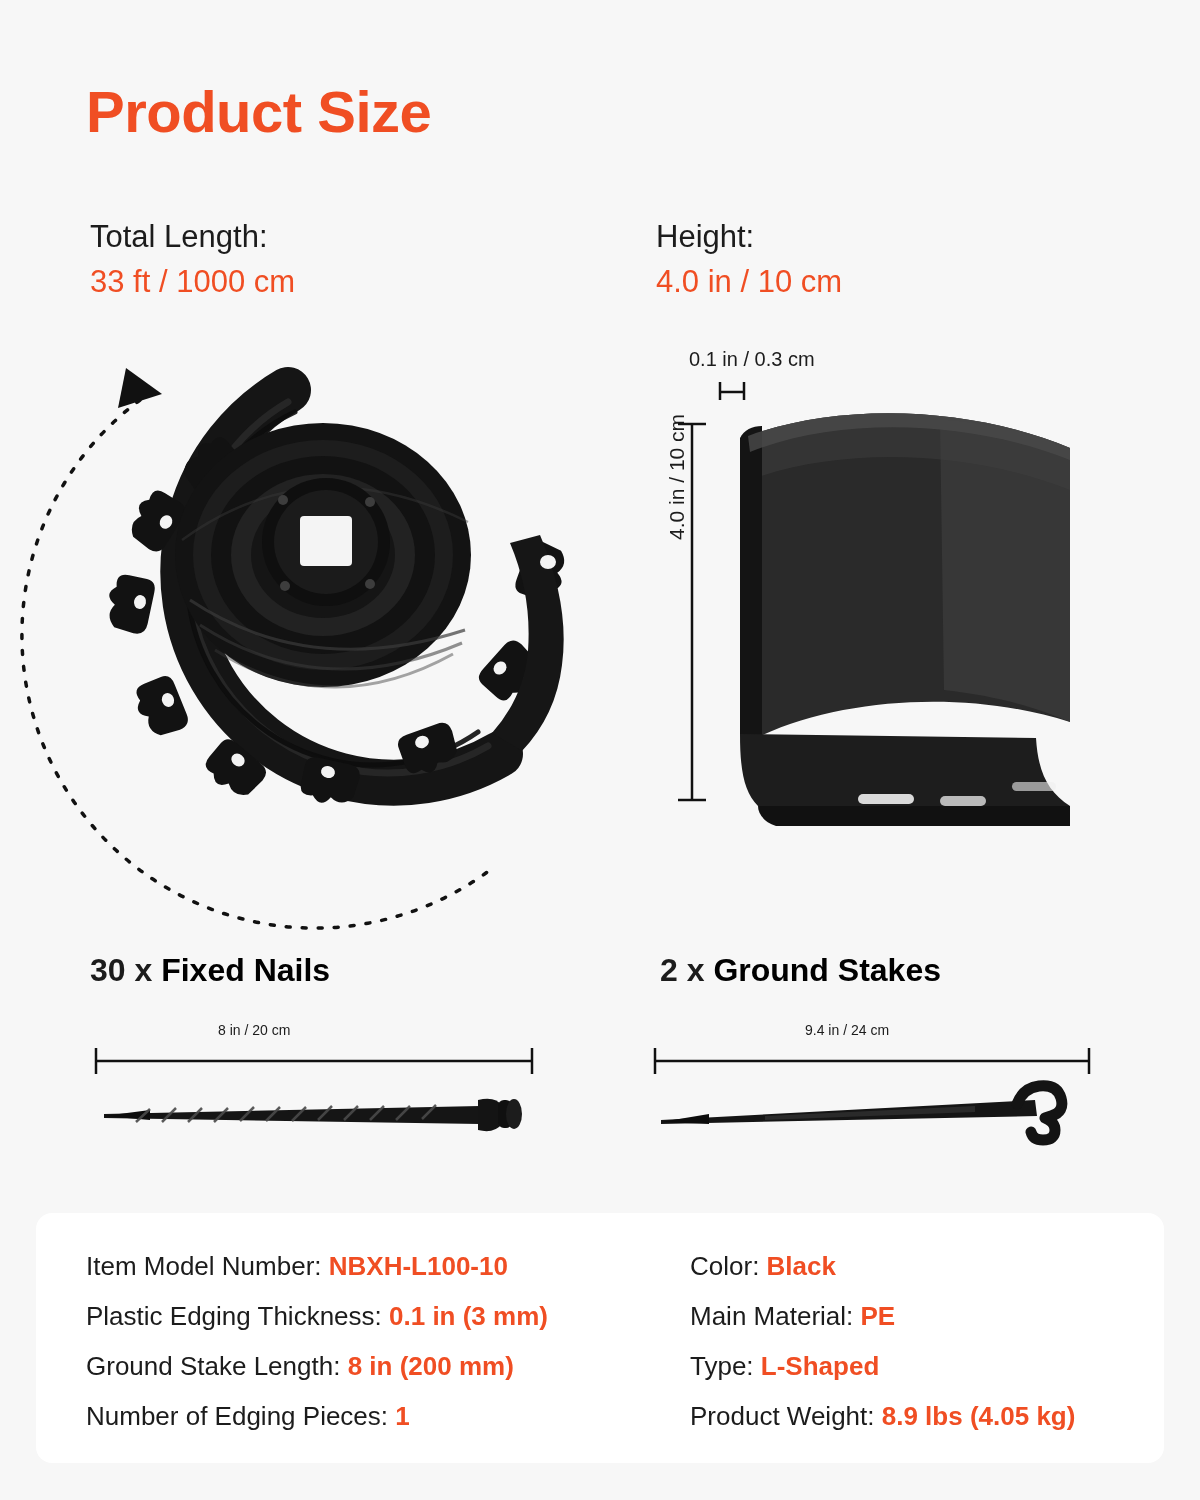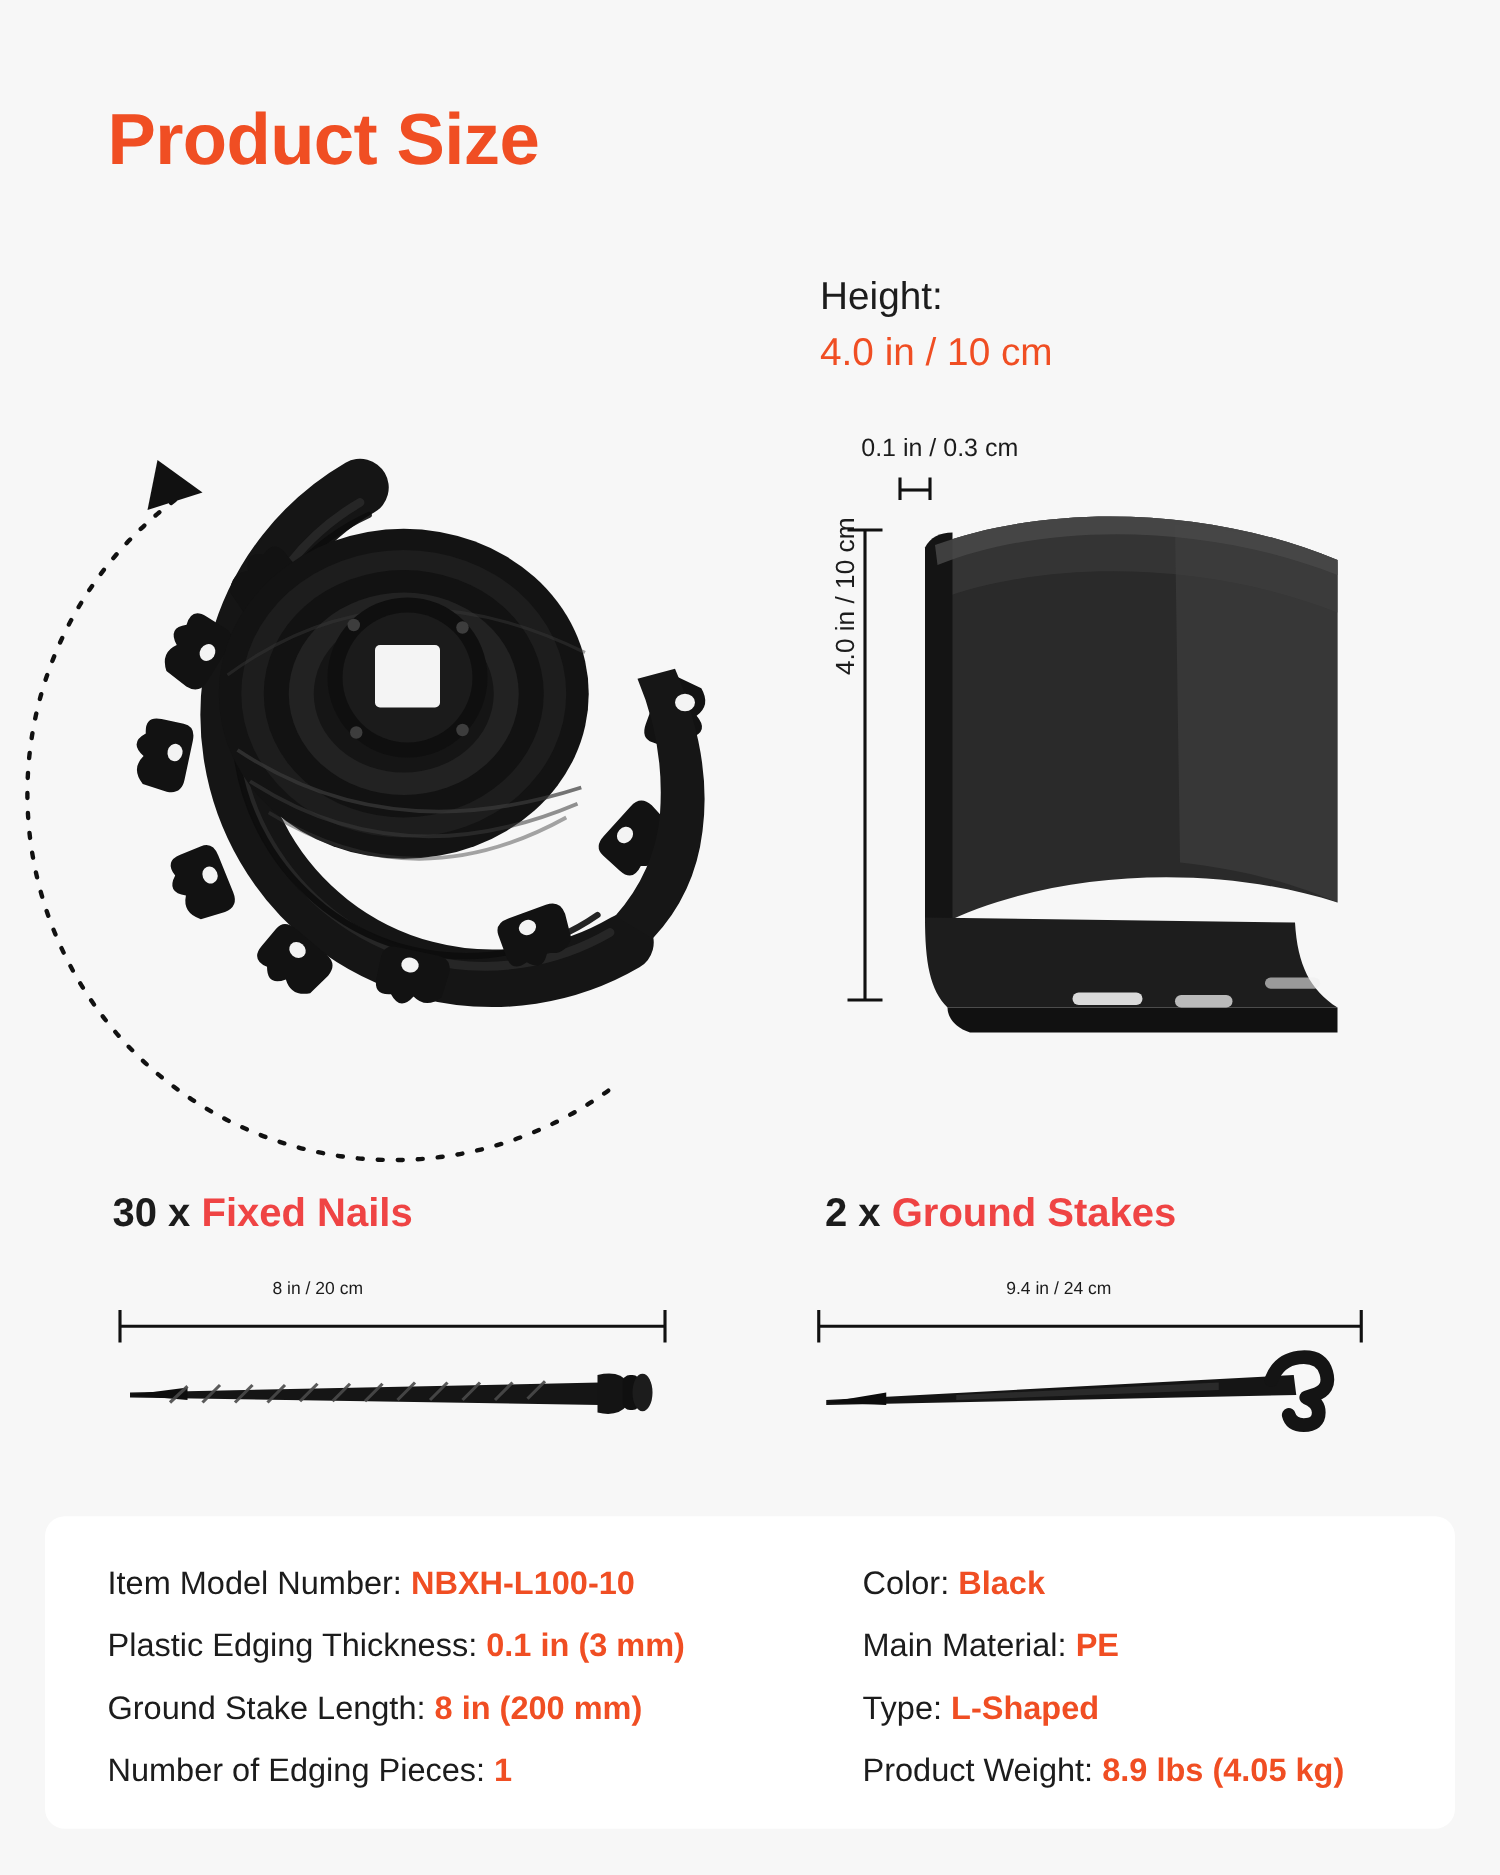--- a/index.html
+++ b/index.html
@@ -88,21 +88,21 @@
     white-space: nowrap;
   }
 
   
   .acc-heading {
     position: absolute;
     font-size: 32px;
     font-weight: bold;
   }
   .acc-heading .count { color: #1c1c1c; }
-  .acc-heading .name { color: #ef4444; text-align: center; }
+  .acc-heading .name { color: #000000; text-align: center; }
   #acc-nails-heading { left: 90px; top: 952px; }
   #acc-stakes-heading { left: 660px; top: 952px; }
 
   .dim-caption {
     position: absolute;
     font-size: 14px;
     color: #1c1c1c;
   }
   #nail-dim-caption { left: 218px; top: 1022px; }
   #stake-dim-caption { left: 805px; top: 1022px; }
@@ -141,20 +141,22 @@
   svg { display: block; overflow: visible; }
 </style>
 </head>
 <body>
 
 <div class="page">
 
   <div class="title">Product Size</div>
 
   <div class="spec-block" id="spec-total-length">
+    <div class="spec-label">Total Length:</div>
+    <div class="spec-value">33 ft / 1000 cm</div>
   </div>
 
   <div class="spec-block" id="spec-height">
     <div class="spec-label">Height:</div>
     <div class="spec-value">4.0 in / 10 cm</div>
   </div>
 
   <div class="coil-area">
     <svg width="560" height="560" viewBox="0 0 560 560">
 

